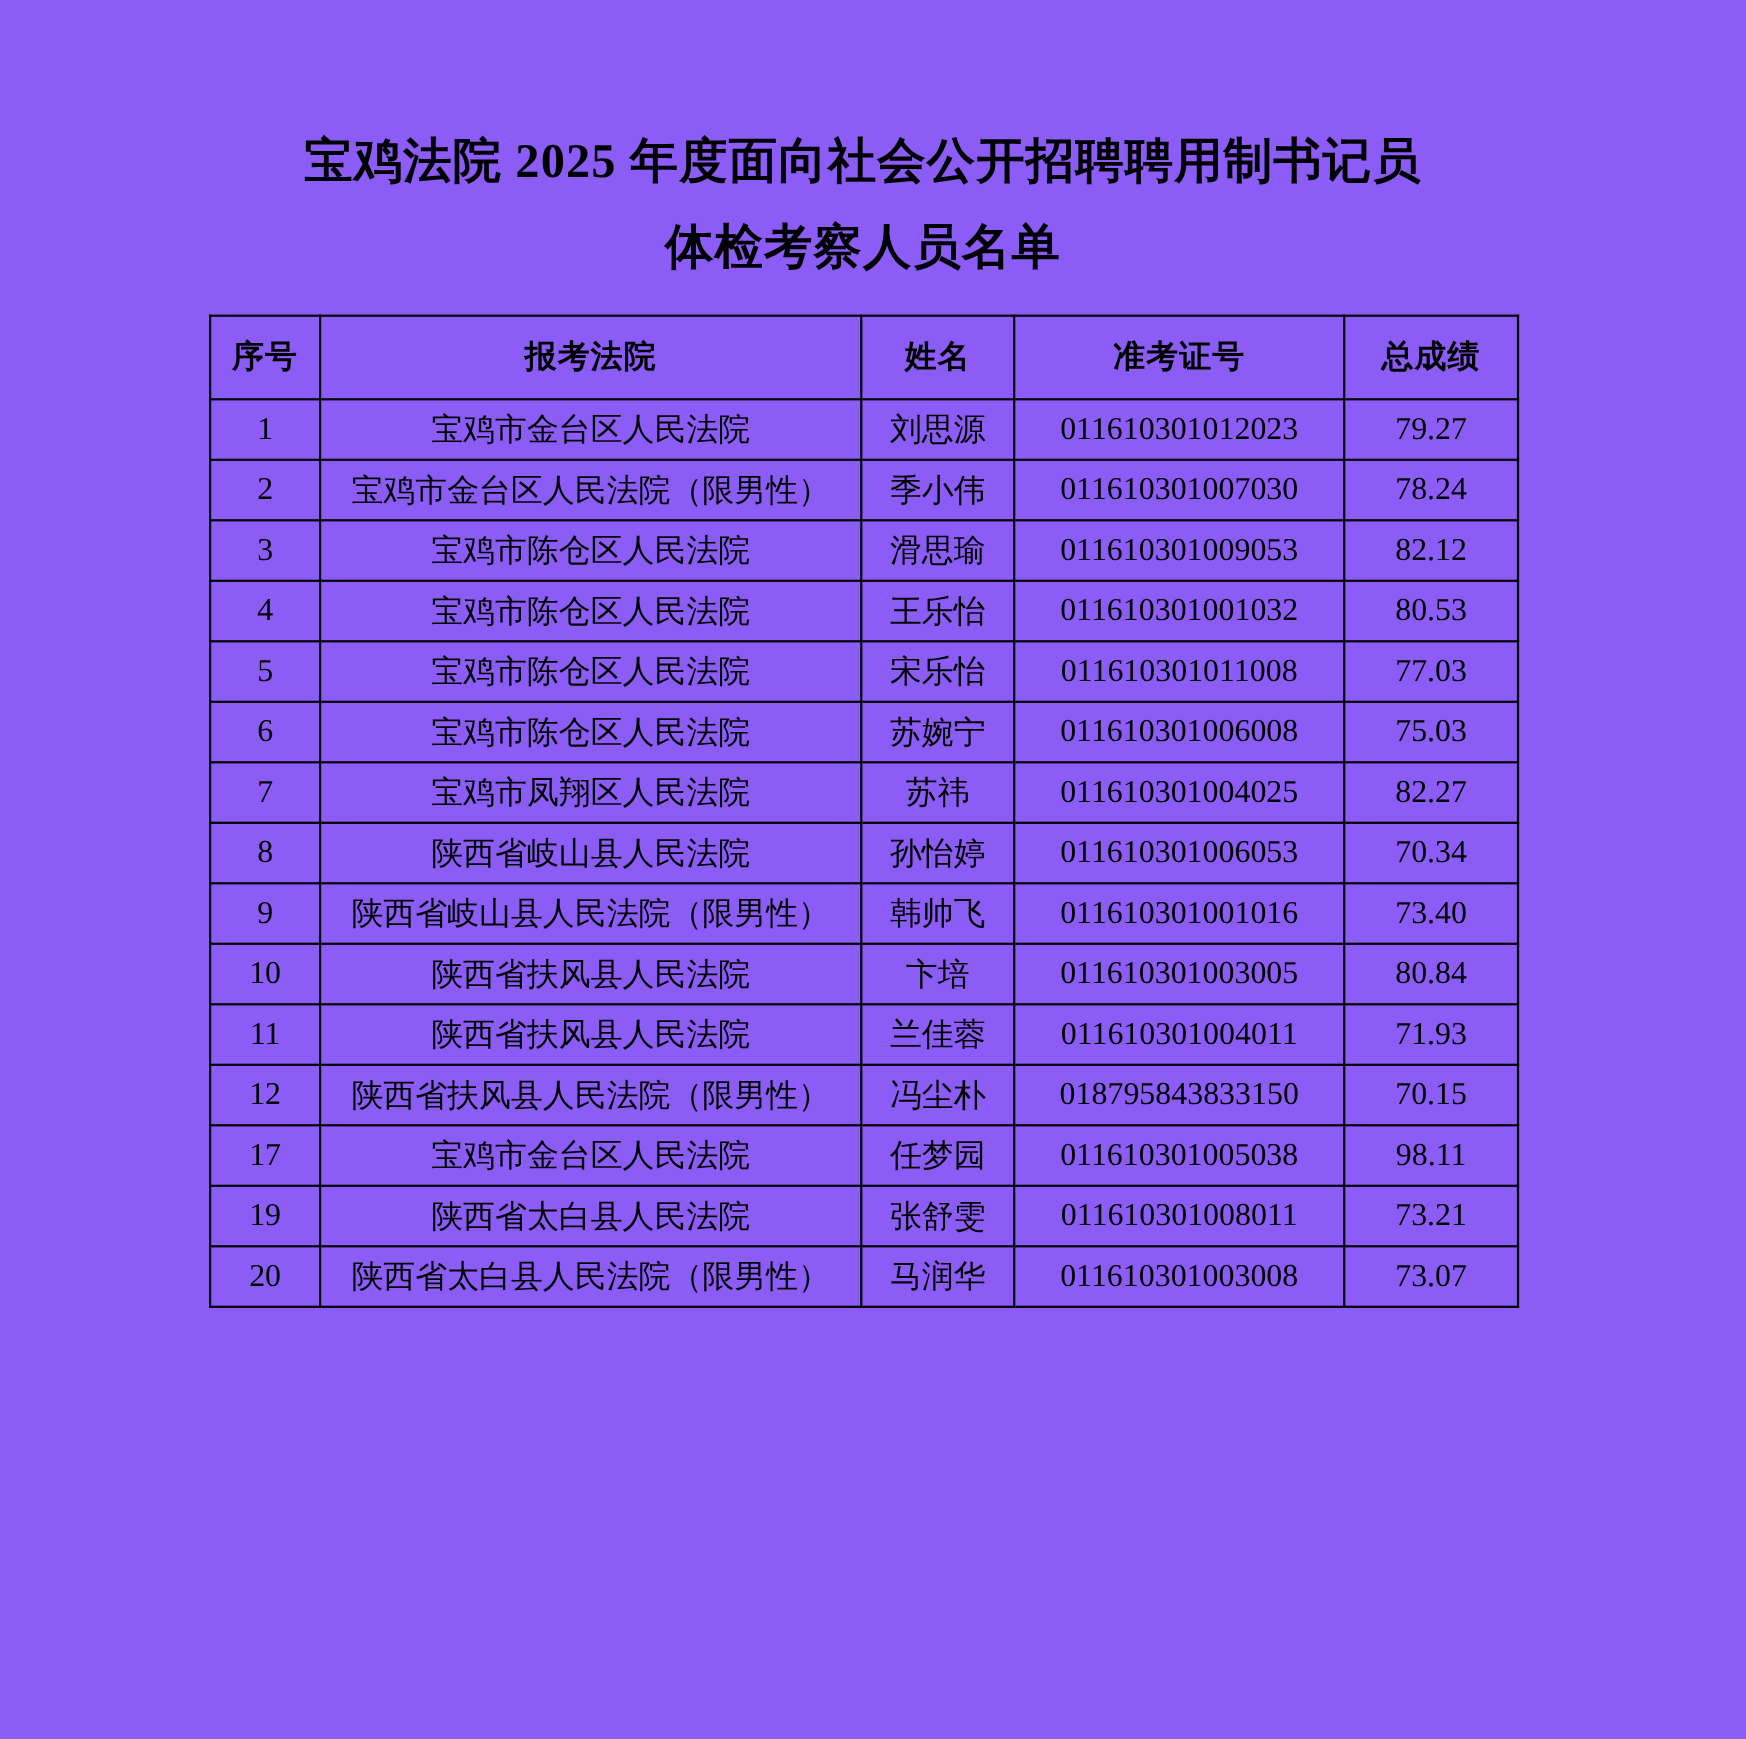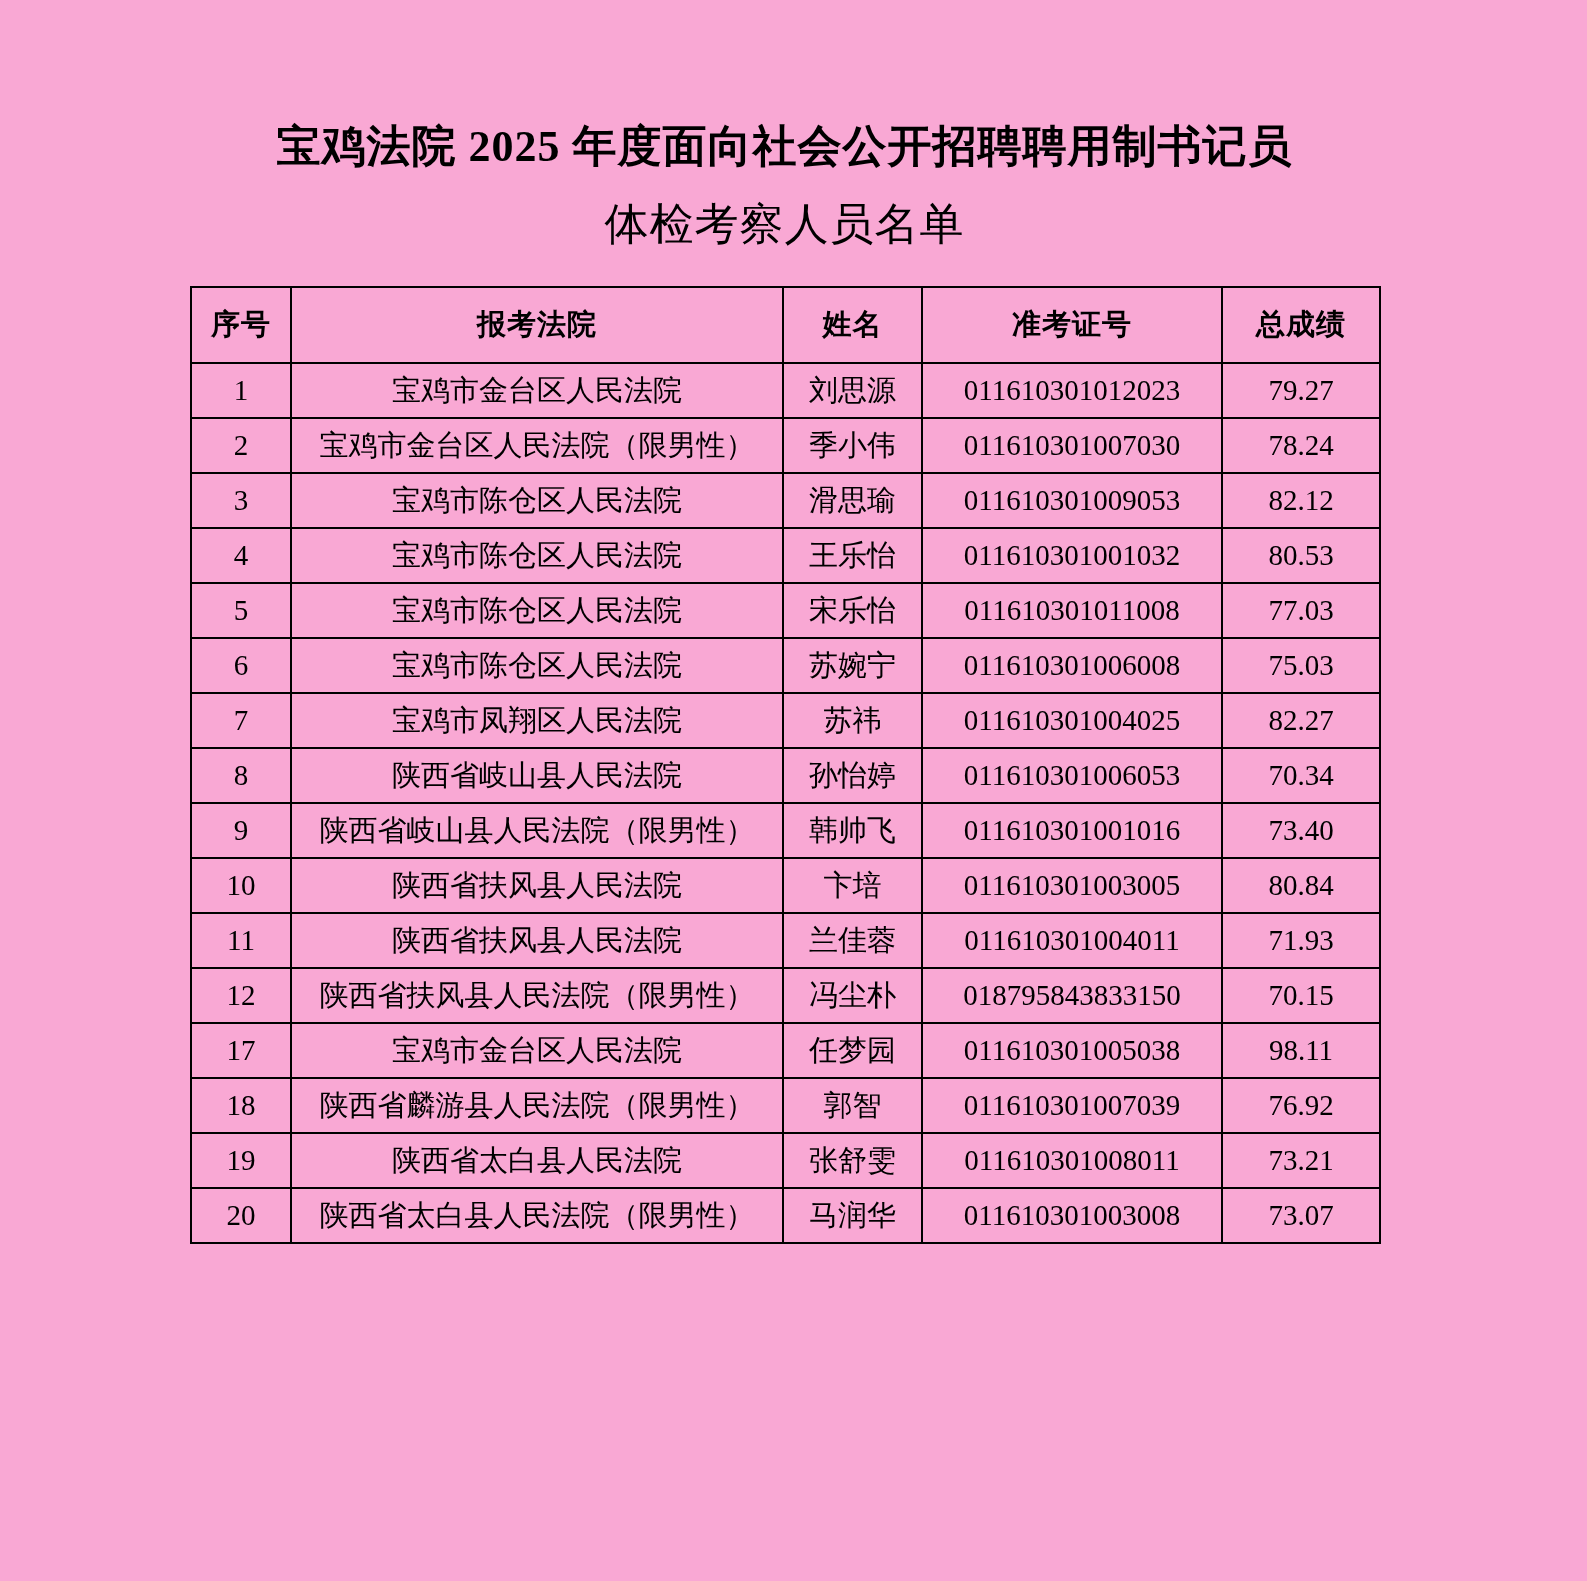--- a/index.html
+++ b/index.html
@@ -5,21 +5,21 @@
   * { box-sizing: border-box; margin: 0; padding: 0; }
   html, body { background: #ffffff; }
   body {
     font-family: "Liberation Serif", "DejaVu Serif", serif;
     color: #000000;
   }
   .page {
     position: relative;
     width: 1587px;
     height: 1581px;
-    background: #f9a8d4;
+    background: #8b5cf6;
     overflow: hidden;
   }
   .content {
     position: absolute;
     left: 190px;
     top: 0;
     width: 1189px;
   }
   .title-block { text-align: center; }
   .title-line1 {
@@ -27,21 +27,21 @@
     font-size: 44px;
     font-weight: bold;
     line-height: 50px;
     letter-spacing: 1px;
     white-space: nowrap;
   }
   .title-line2 {
     margin-top: 28px;
     margin-bottom: 36px;
     font-size: 44px;
-    font-weight: normal;
+    font-weight: bold;
     line-height: 50px;
     letter-spacing: 1px;
   }
   table.roster {
     width: 1189px;
     border-collapse: collapse;
     table-layout: fixed;
   }
   table.roster th, table.roster td {
     border: 2px solid #000000;
@@ -181,27 +181,20 @@
             <td>70.15</td>
           </tr>
           <tr>
             <td>17</td>
             <td>宝鸡市金台区人民法院</td>
             <td>任梦园</td>
             <td>011610301005038</td>
             <td>98.11</td>
           </tr>
           <tr>
-            <td>18</td>
-            <td>陕西省麟游县人民法院（限男性）</td>
-            <td>郭智</td>
-            <td>011610301007039</td>
-            <td>76.92</td>
-          </tr>
-          <tr>
             <td>19</td>
             <td>陕西省太白县人民法院</td>
             <td>张舒雯</td>
             <td>011610301008011</td>
             <td>73.21</td>
           </tr>
           <tr>
             <td>20</td>
             <td>陕西省太白县人民法院（限男性）</td>
             <td>马润华</td>

